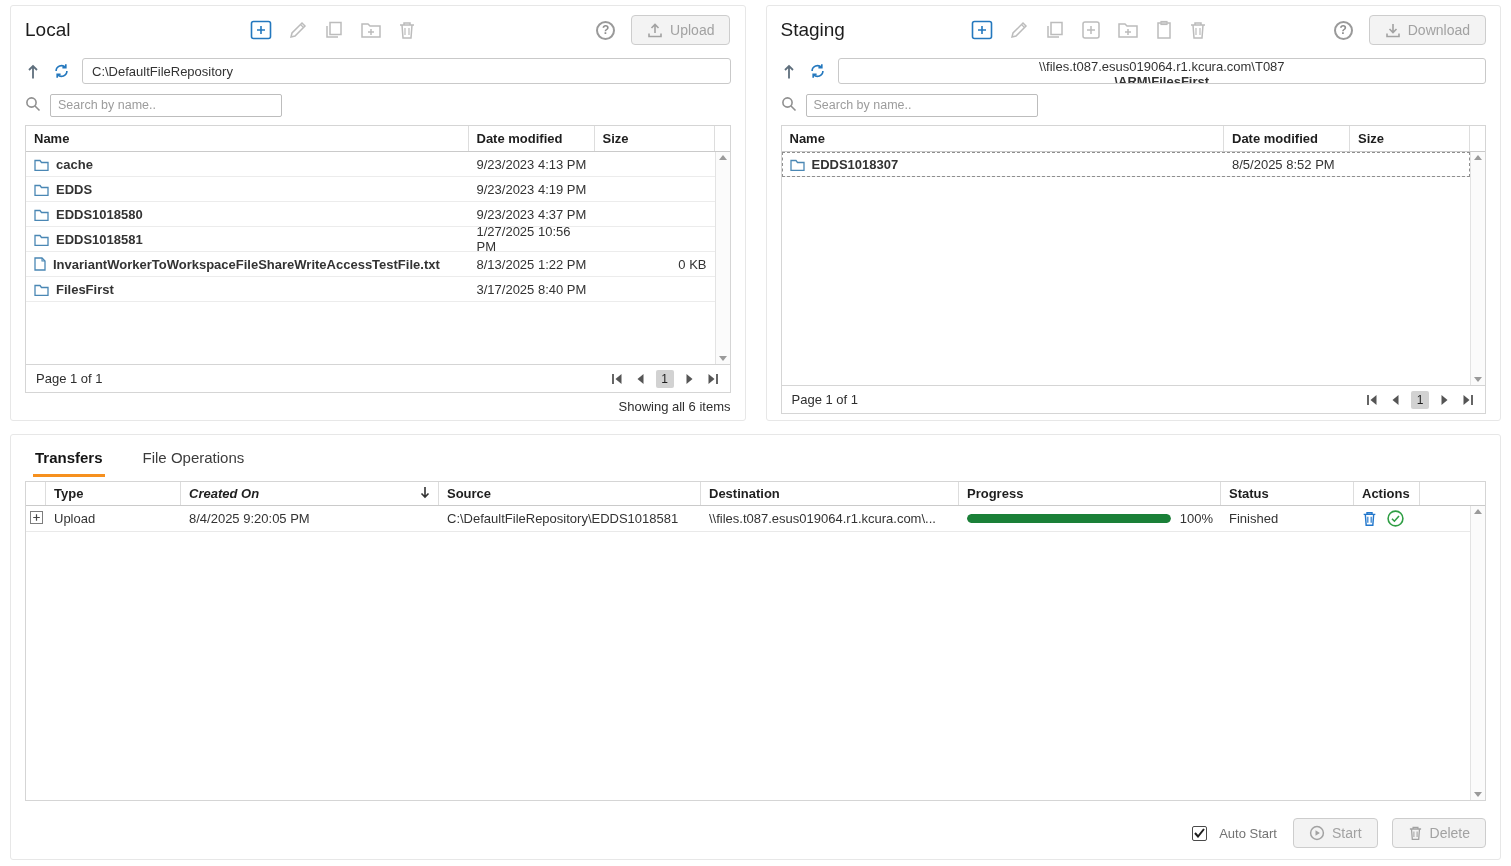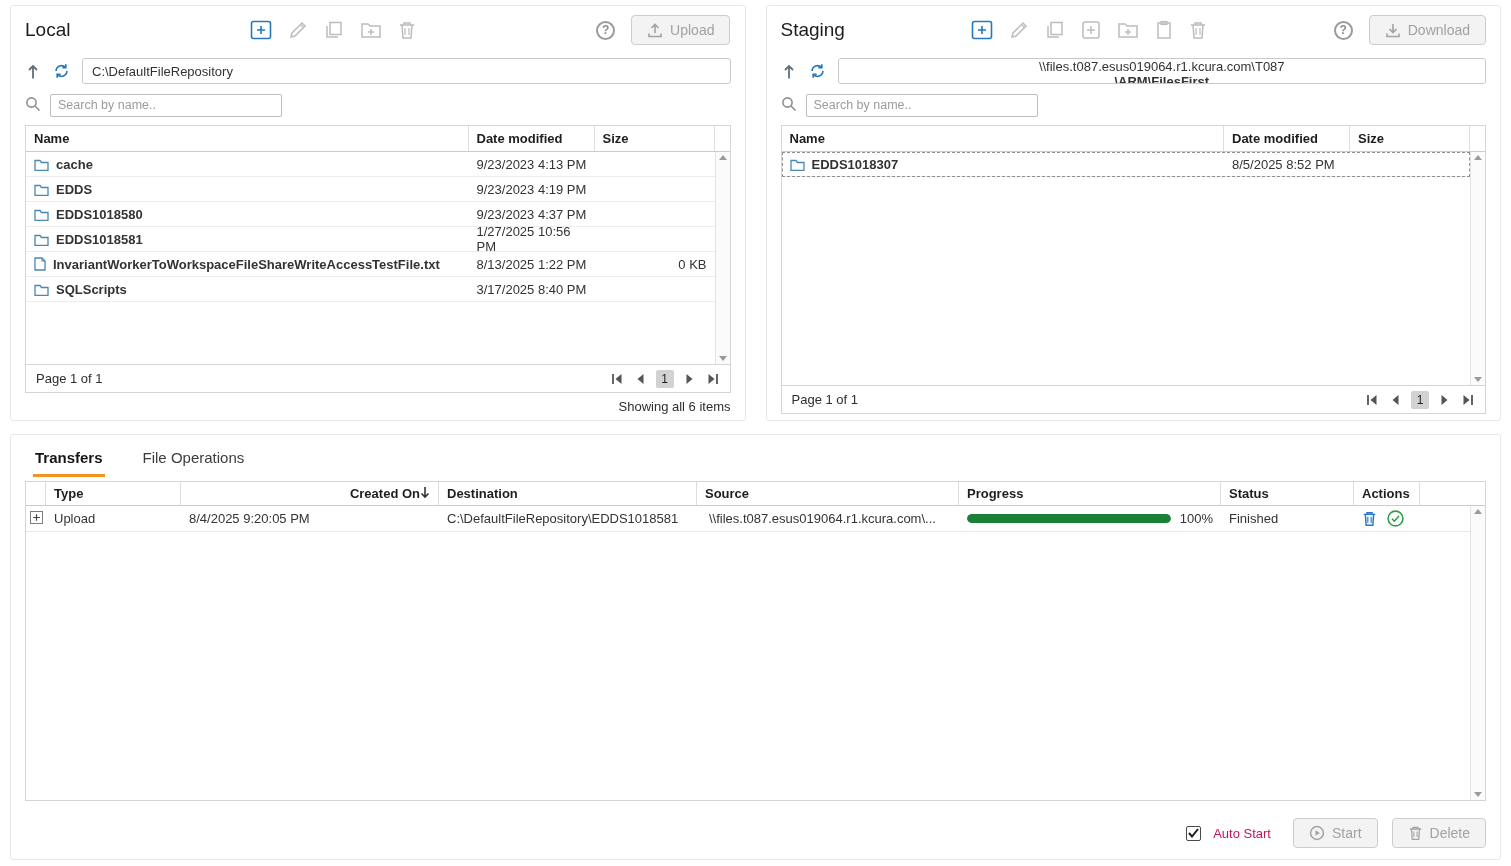--- a/index.html
+++ b/index.html
@@ -101,40 +101,40 @@
   .tab-bar { display:flex; gap:36px; padding:6px 8px 0; flex:none; }
   .tab { font-size:15px; color:#3c3c3c; padding:4px 2px 8px; border-bottom:3px solid transparent; cursor:pointer; }
   .tab.active { color:#141414; font-weight:bold; border-bottom-color:#f6901e; }
 
   .tgrid { margin-top:4px; border:1px solid #d5d5d5; height:320px; display:flex; flex-direction:column; flex:none; }
   .tgrid-header { display:flex; height:24px; border-bottom:1px solid #cacaca; font-weight:bold; color:#1e1e1e; flex:none; }
   .tgrid-header .tcol { display:flex; align-items:center; padding:0 8px; border-right:1px solid #ddd; height:100%; }
   .c-exp { width:20px; flex:none; padding:0 !important; justify-content:center; }
   .c-type { width:135px; flex:none; }
   .c-created { width:258px; flex:none; }
-  .c-created.tcol { justify-content:flex-end; }
+  .c-created.tcol { justify-content:space-between;font-style:italic; }
   .c-source { width:262px; flex:none; }
   .c-dest { width:258px; flex:none; }
   .c-prog { width:262px; flex:none; }
   .c-status { width:133px; flex:none; }
   .c-actions { width:66px; flex:none; }
   .c-spacer { flex:1; border-right:none !important; }
   .tgrid-body { flex:1; position:relative; overflow:hidden; }
   .t-row { display:flex; align-items:center; height:26px; border-bottom:1px solid #e9e9e9; margin-right:15px; cursor:pointer; }
   .t-row .tcell { display:flex; align-items:center; padding:0 8px; min-width:0; overflow:hidden; white-space:nowrap; }
   .t-row .c-exp { justify-content:center; padding:0; }
   .t-row .c-prog { gap:9px; }
   .prog-track { flex:1; height:9px; background:#e6e6e6; border-radius:5px; overflow:hidden; }
   .prog-fill { height:100%; background:#1a8038; border-radius:5px; }
   .t-row .c-actions { gap:10px; justify-content:flex-start; }
   .act-trash { color:#2277cc; display:inline-flex; cursor:pointer; }
   .act-check { color:#2f9e44; display:inline-flex; }
 
   .bottom-controls { display:flex; align-items:center; justify-content:flex-end; gap:14px; margin-top:17px; flex:none; }
-  .autostart { display:flex; align-items:center; gap:12px; color:#be185d; cursor:pointer; margin-right:8px; }
+  .autostart { display:flex; align-items:center; gap:12px; color:#737373; cursor:pointer; margin-right:2px; }
   .checkbox {
     width:15px; height:15px; border:1.5px solid #4a4a4a; border-radius:2px; background:#fff;
     display:flex; align-items:center; justify-content:center;
   }
   .ctl-btn { min-width:82px; justify-content:center; }
 </style>
 </head>
 <body>
 
 <div class="app">
@@ -296,21 +296,21 @@
             </div>
 
             <div class="grid-row">
               <div class="cell col-name">
                 <span class="row-icon" data-kind="folder">
                   <svg class="icon-folder" width="15" height="13" viewBox="0 0 15 13">
                     <path d="M1 2.5h5l1.5 2H14v8H1z" fill="none" stroke="#4a87b4" stroke-width="1.3"></path>
                   </svg>
 
                 </span>
-                <span class="fname">SQLScripts</span>
+                <span class="fname">FilesFirst</span>
               </div>
               <div class="cell col-date">3/17/2025 8:40 PM</div>
               <div class="cell col-size"></div>
             </div>
 
           <div class="scrollbar">
             <svg width="8" height="5" viewBox="0 0 8 5">
                 <path d="M4 0L0 5h8z" fill="#9a9a9a"></path>
               </svg>
             <svg width="8" height="5" viewBox="0 0 8 5">
@@ -512,22 +512,22 @@
     <div class="tgrid">
       <div class="tgrid-header">
         <div class="tcol c-exp"></div>
         <div class="tcol c-type">Type</div>
         <div class="tcol c-created">
           <span>Created On</span>
           <span><svg width="10" height="13" viewBox="0 0 10 13">
                 <path d="M5 1v9.5M1.5 7.5L5 11l3.5-3.5" fill="none" stroke="#333" stroke-width="1.6"></path>
               </svg></span>
         </div>
+        <div class="tcol c-source">Source</div>
         <div class="tcol c-dest">Destination</div>
-        <div class="tcol c-source">Source</div>
         <div class="tcol c-prog">Progress</div>
         <div class="tcol c-status">Status</div>
         <div class="tcol c-actions">Actions</div>
         <div class="tcol c-spacer"></div>
       </div>
       <div class="tgrid-body">
 
           <div class="t-row">
             <div class="tcell c-exp">
               <span><svg width="13" height="13" viewBox="0 0 13 13">

